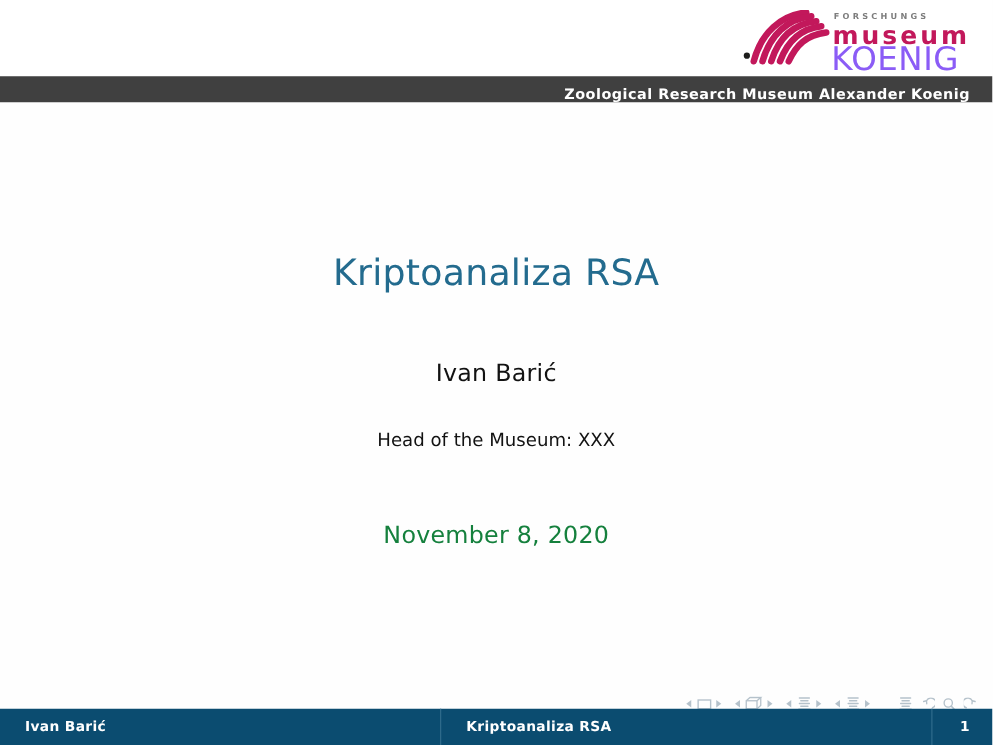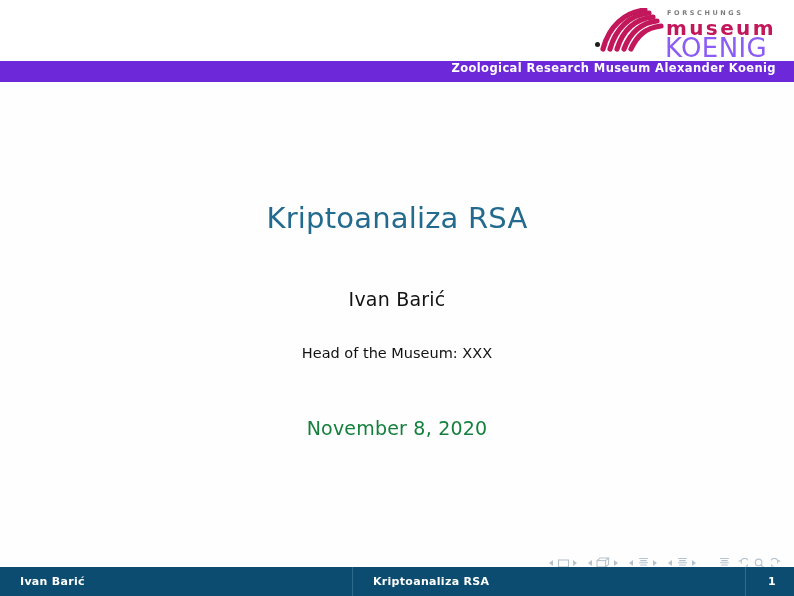--- a/index.html
+++ b/index.html
@@ -77,23 +77,23 @@
     font-weight: normal;
     margin-top: -3px;
   }
 
   
   .inst-bar {
     position: absolute;
     top: 61px; left: 0;
     width: 794px;
     height: 21px;
-    background: #6d28d9;
-    display: flex;
-    align-items: flex-start;
+    background: #404040;
+    display: flex;
+    align-items: flex-end;
     justify-content: flex-end;
   }
   .inst-bar-text {
     color: #ffffff;
     font-size: 11.5px;
     font-weight: bold;
     letter-spacing: 0.4px;
     padding-right: 18px;
     white-space: nowrap;
   }

